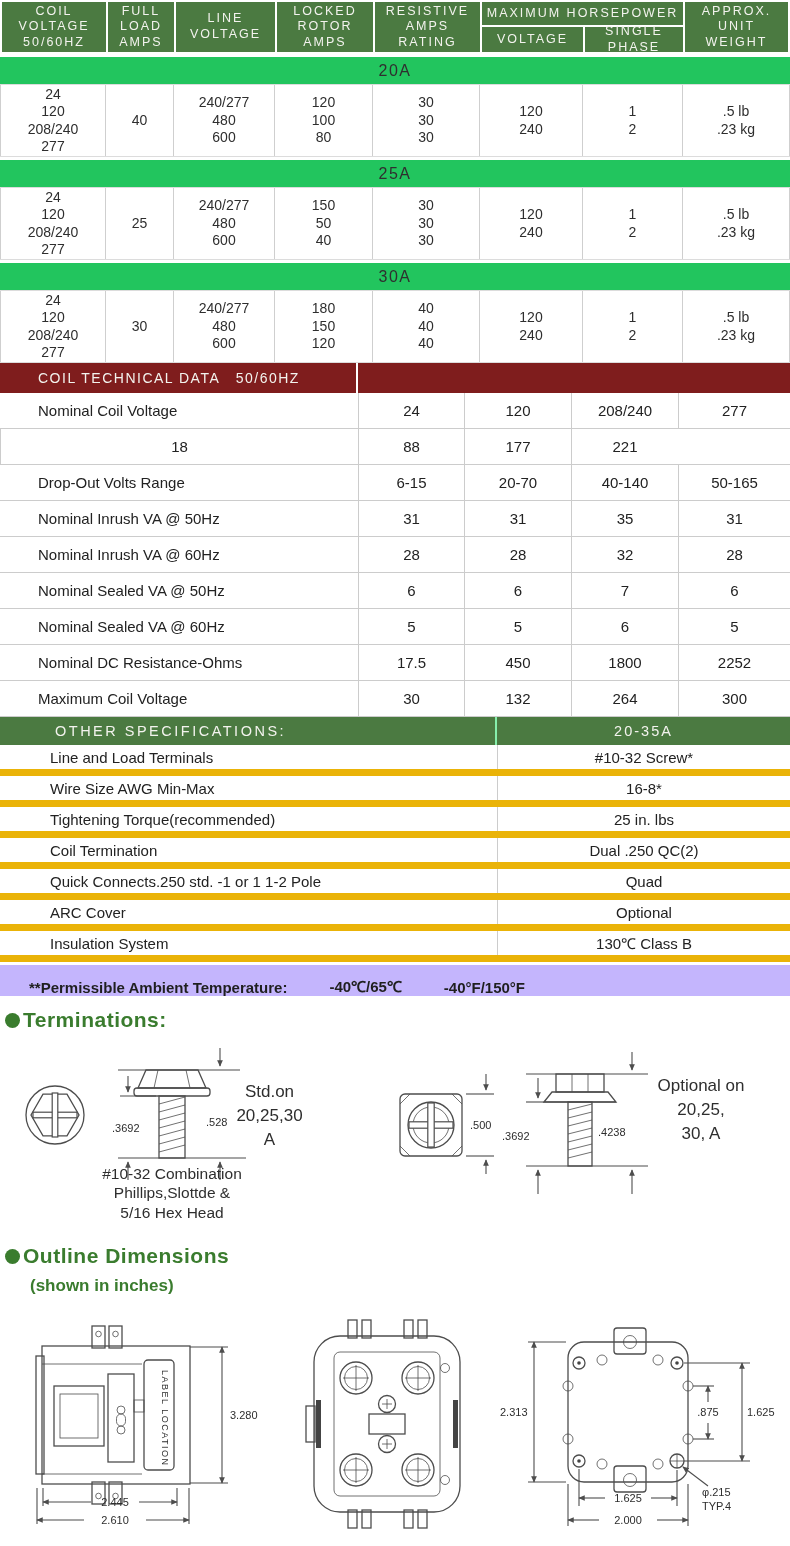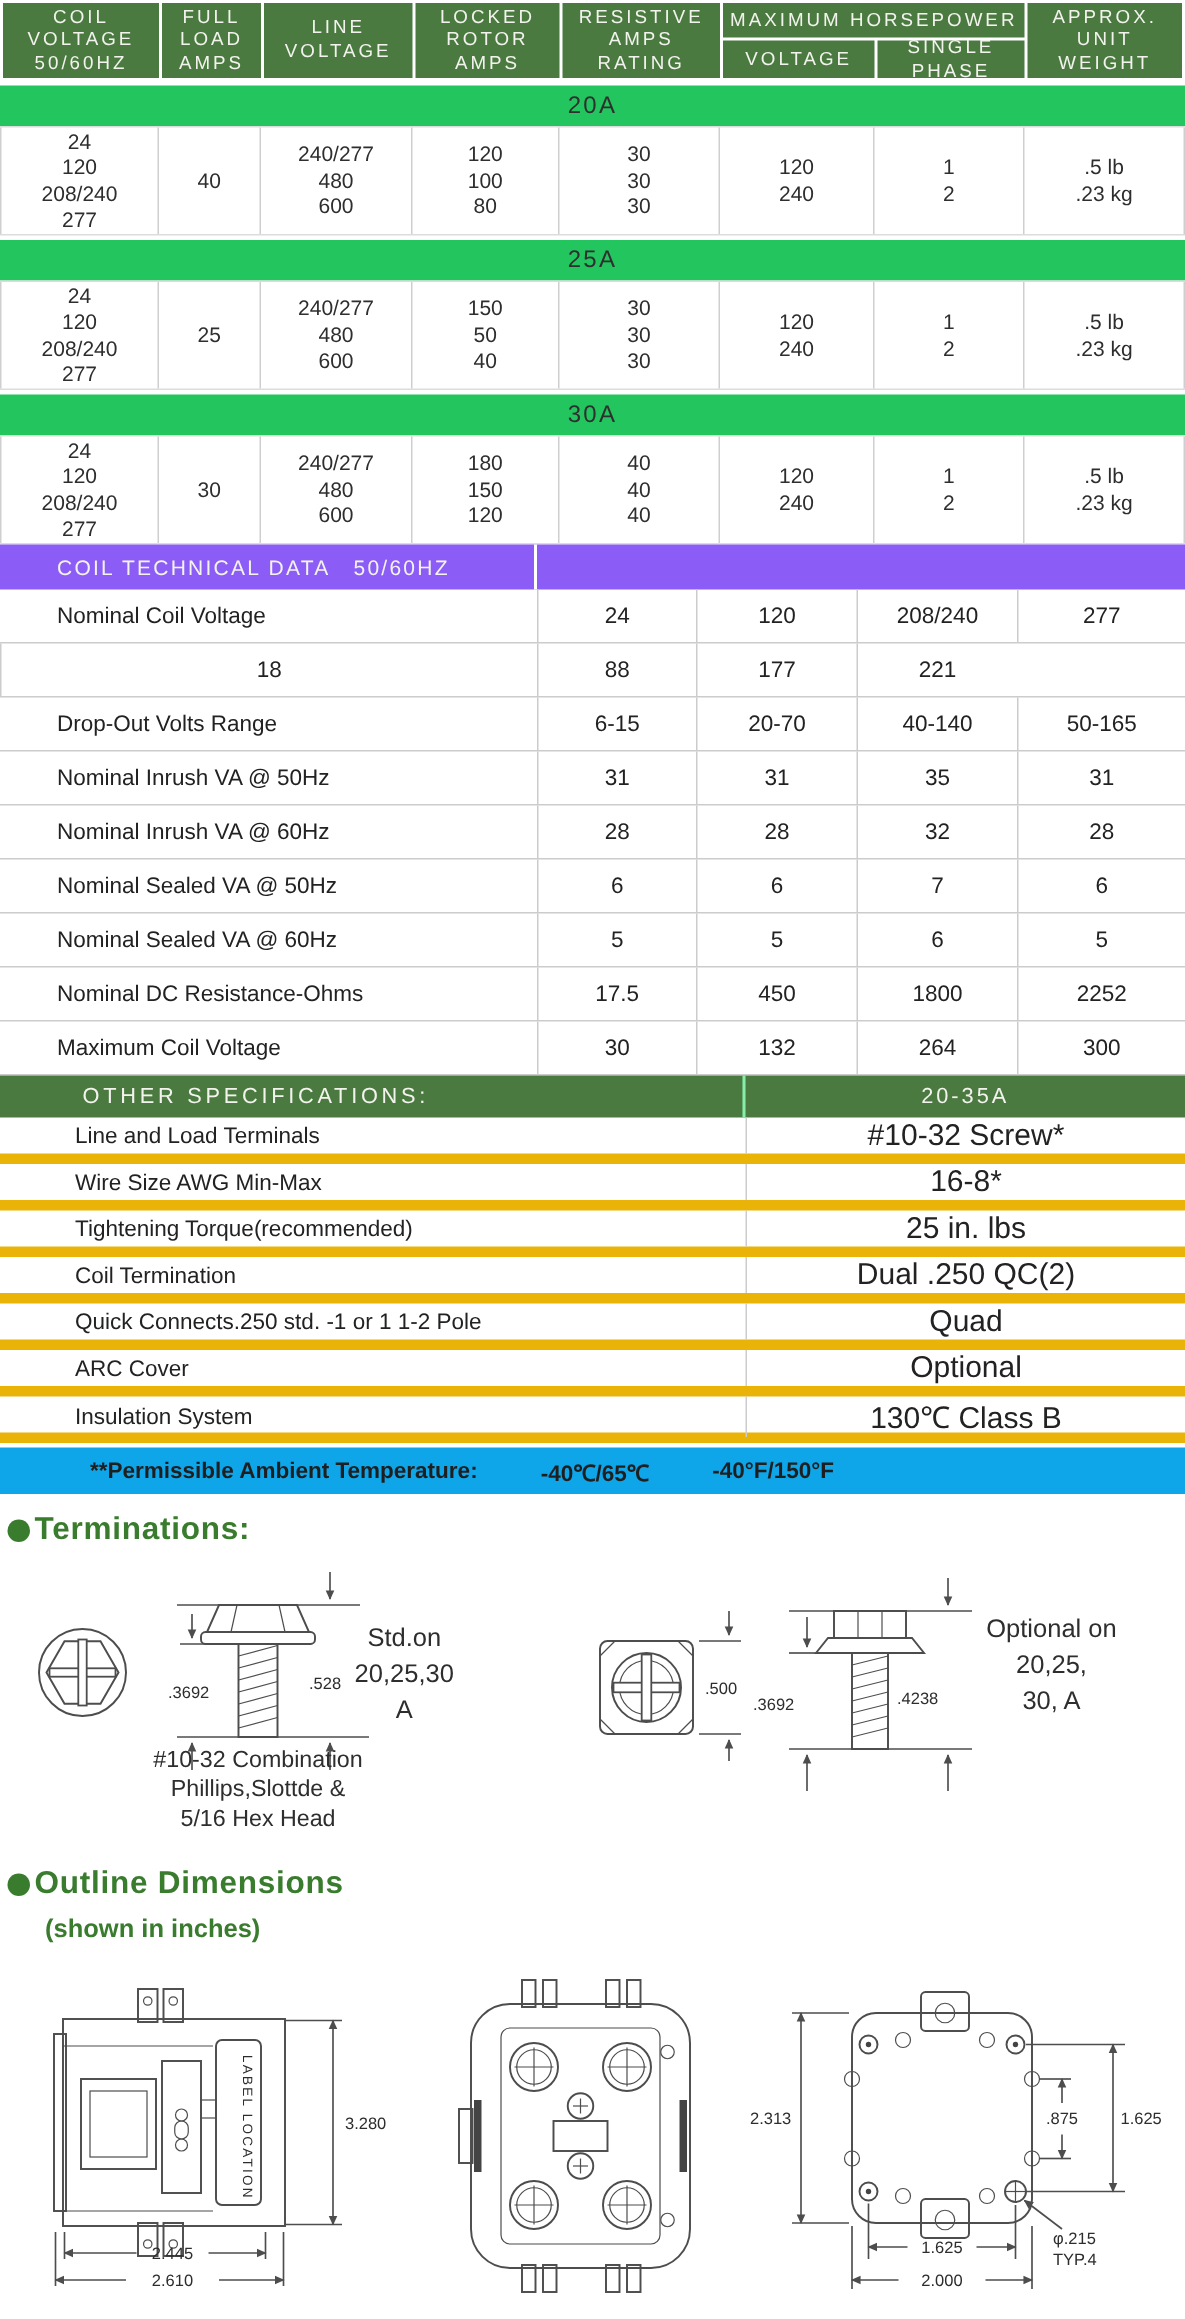--- a/index.html
+++ b/index.html
@@ -17,41 +17,41 @@
   .amp-bar { margin-top:3px; height:27px; background:#22c55e; display:flex; align-items:center;
              justify-content:center; font-size:16px; letter-spacing:1.5px; color:#2f2f2f; }
   .rrow { display:grid; grid-template-columns:106px 68px 101px 98px 107px 103px 100px 1fr;
           height:73px; border-top:1px solid #dcdcdc; border-bottom:1px solid #dcdcdc; }
   .rrow > div { display:flex; align-items:center; justify-content:center; text-align:center;
                 white-space:pre-line; font-size:14px; line-height:17.5px; color:#2e2e2e;
                 border-right:1px solid #cfcfcf; }
   .rrow > div:first-child { border-left:1px solid #cfcfcf; }
 
   
-  .coil-head { height:30px; display:grid; grid-template-columns:358px 1fr; background:#8b5cf6; }
+  .coil-head { height:30px; display:grid; grid-template-columns:358px 1fr; background:#7f1d1d; }
   .coil-head .left { display:flex; align-items:center; padding-left:38px; color:#f3f3ee;
                      font-size:14px; letter-spacing:1.5px; border-right:2px solid #fff; white-space:pre-wrap; }
   .crow { display:grid; grid-template-columns:358px 106px 107px 107px 1fr; height:36px; border-bottom:1px solid #ccc; }
   .crow .lbl { display:flex; align-items:center; padding-left:38px; font-size:15px; color:#222; }
   .crow .val { display:flex; align-items:center; justify-content:center; font-size:15px; color:#222;
                border-left:1px solid #ccc; }
 
   
   .spec-head { height:28px; display:grid; grid-template-columns:497px 1fr; background:#4b7a41; }
   .spec-head .left  { display:flex; align-items:center; padding-left:55px; color:#f3f3ee; font-size:14.5px;
                       letter-spacing:2.5px; border-right:2px solid #86efac; }
   .spec-head .right { display:flex; align-items:center; justify-content:center; color:#f3f3ee;
                       font-size:14.5px; letter-spacing:2px; }
   .srow { display:grid; grid-template-columns:497px 1fr; height:31px; border-bottom:7px solid #eab308; }
   .srow .lbl { display:flex; align-items:center; padding-left:50px; font-size:15px; color:#222; }
-  .srow .val { display:flex; align-items:center; justify-content:center; font-size:20px; color:#222;
+  .srow .val { display:flex; align-items:center; justify-content:center; font-size:15px; color:#222;
                border-left:1px solid #ccc; }
 
-  .note-bar { margin-top:3px; height:31px; background:#0ea5e9; display:flex; align-items:center;
-              padding-left:60px; font-size:15px; font-weight:bold; color:#1f1f1f; }
+  .note-bar { margin-top:3px; height:31px; background:#c4b5fd; display:flex; align-items:flex-end;
+              padding-left:29px; font-size:15px; font-weight:bold; color:#1f1f1f; }
   .note-bar span { margin-right:42px; }
 
   
   .sec-title { display:flex; align-items:center; margin-top:12px; padding-left:5px; }
   .bullet { width:15px; height:15px; border-radius:50%; background:#3a7c2e; margin-right:3px; flex:0 0 auto; }
   .sec-title .txt { font-size:21px; font-weight:bold; color:#3a7c2e; letter-spacing:0.5px; }
   .sub-title { padding-left:30px; margin-top:8px; font-size:17px; font-weight:bold; color:#3a7c2e; }
 
   
   .term-wrap { position:relative; height:200px; }

